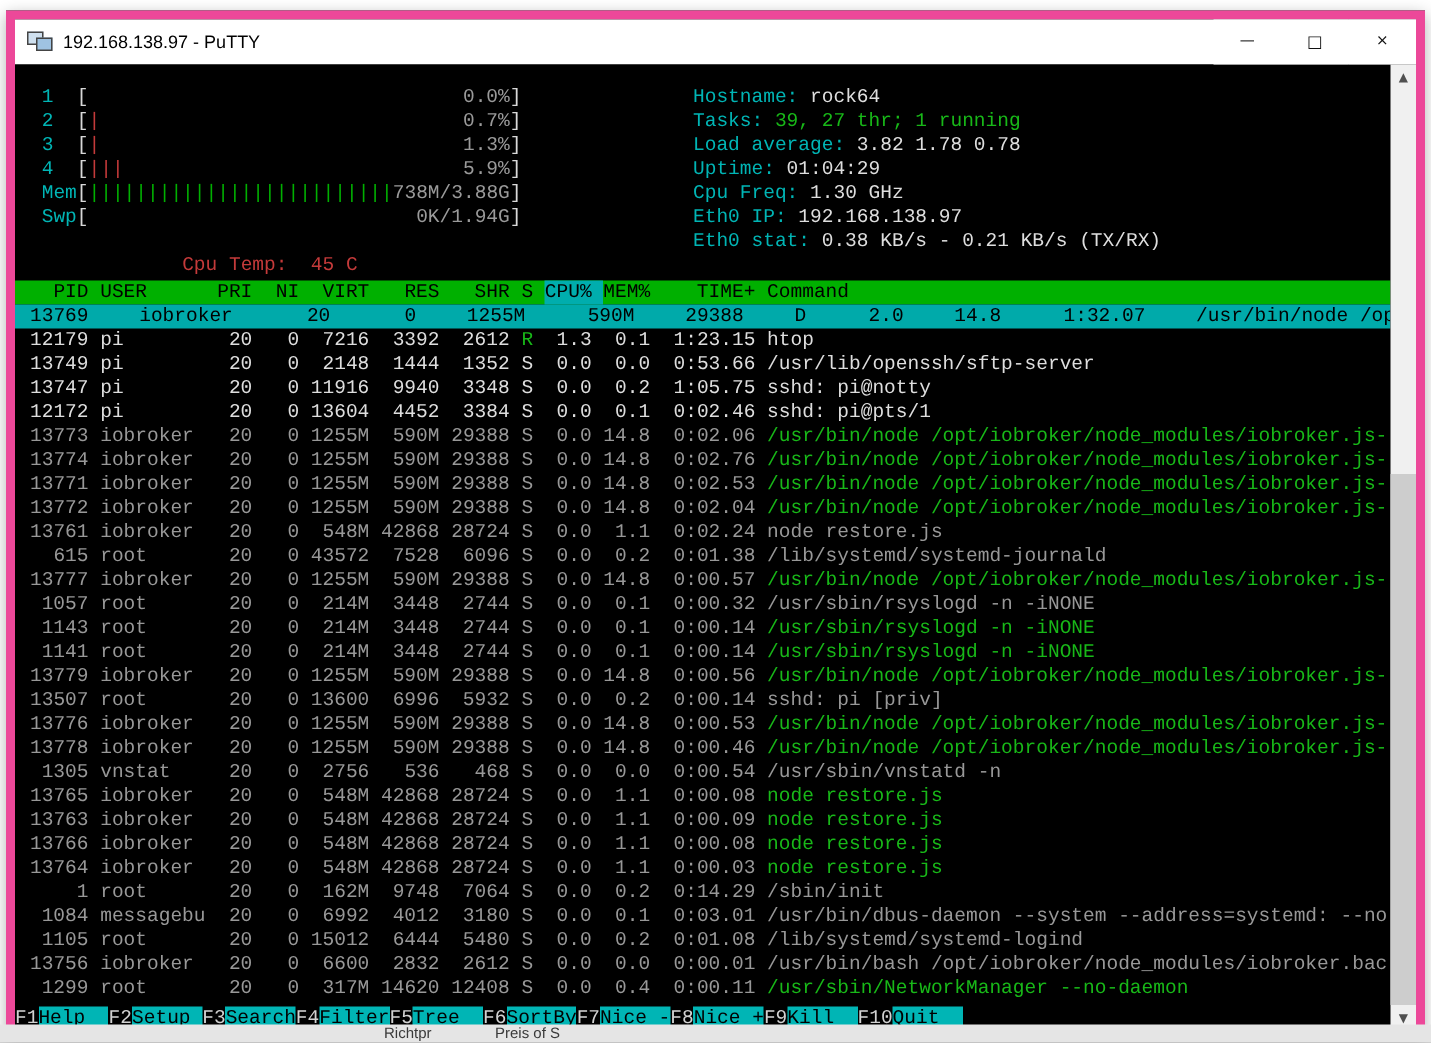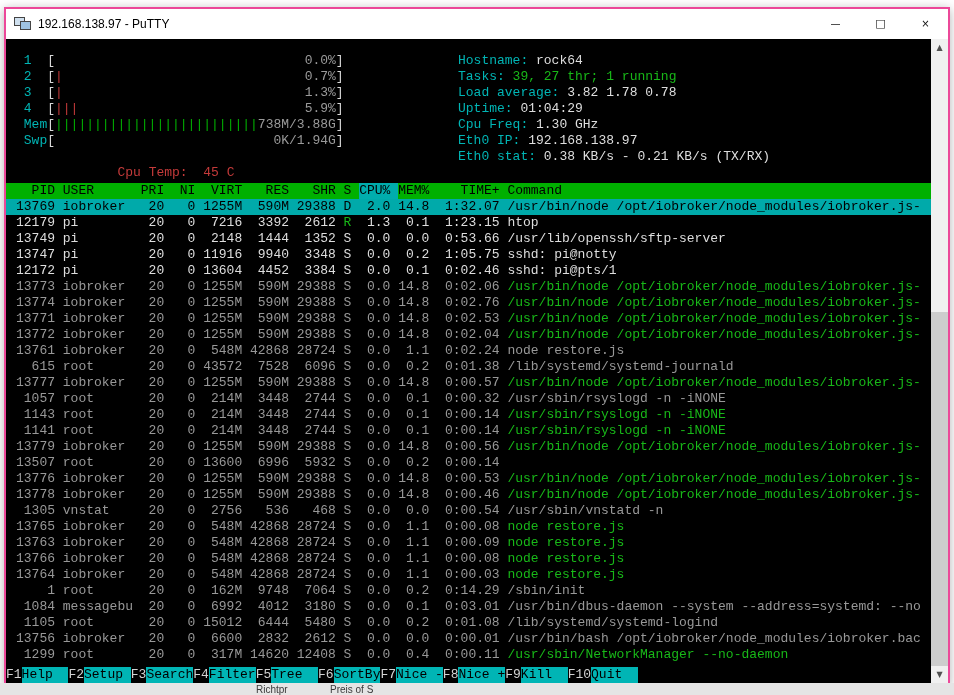--- a/index.html
+++ b/index.html
@@ -1,20 +1,20 @@
 <!DOCTYPE html>
 <html style="--fg: #bcbcbc; --bright: #dedede; --dim: #989898; --cyan: #00b5b5; --green: #18b818; --red: #c43a3a; --bracket: #d8d8d8; --meterval: #9a9a9a; --bargreen: #00b000; --headerbg: #00b000; --sortbg: #00adad; --selbg: #00aaaa; --fkeybg: #00b5b5;"><head>
 <meta charset="utf-8">
 <style>
   * { margin:0; padding:0; box-sizing:border-box; }
   html,body { width:954px; height:695px; background:#ffffff; overflow:hidden;
               font-family:"Liberation Sans", sans-serif; }
 
   .window { position:absolute; top:7px; left:4px; width:946px;
-            border:2px solid #ec4899; background:#000;
+            border:6px solid #ec4899; background:#000;
             box-shadow:0 2px 10px rgba(0,0,0,.30); }
 
   
   .titlebar { height:30px; background:#ffffff; display:flex; align-items:center; }
   .app-icon { width:18px; height:16px; margin:0 6px 0 8px; position:relative; flex:none; }
   .app-icon .mon1, .app-icon .mon2 { position:absolute; border:1px solid #444; background:#cfe0ef; }
   .app-icon .mon1 { left:0; top:1px; width:11px; height:9px; }
   .app-icon .mon2 { left:6px; top:5px; width:11px; height:9px; background:#9fc3e2; }
   .title { font-size:12px; color:#000; flex:1; white-space:nowrap; overflow:hidden; }
   .controls { display:flex; height:30px; flex:none; }
@@ -54,21 +54,21 @@
   .pcell { white-space:pre; overflow:hidden; }
   .prow > :nth-child(1), .prow > :nth-child(3), .prow > :nth-child(4),
   .prow > :nth-child(5), .prow > :nth-child(6), .prow > :nth-child(7),
   .prow > :nth-child(9), .prow > :nth-child(10), .prow > :nth-child(11)
         { text-align:right; padding-right:1ch; }
   .ptable-rows .prow { padding-left:10px; }
   .phead { padding-left:10px; background:var(--headerbg); color:#000; }
   .phead .sortcol { background:var(--sortbg); }
   .prow.other { color:var(--dim); }
   .prow.own { color:var(--bright); }
-  .prow.selected { background:var(--selbg); color:#000; }
+  .prow.selected { background:var(--selbg); color:#000;gap:26px; }
   .green-cmd { color:var(--green); }
   .state-run { color:var(--green); }
 
   .spacer { flex:1; }
 
   
   .fbar { flex:none; height:16px; line-height:16px; display:flex; padding-left:0; white-space:pre; }
   .fk-key { color:#d2d2d2; }
   .fk-label { display:inline-block; width:6ch; background:var(--fkeybg); color:#000; white-space:pre; }
 
@@ -377,20 +377,21 @@
               <span class="pcell col-user">root</span>
               <span class="pcell col-pri">20</span>
               <span class="pcell col-ni">0</span>
               <span class="pcell col-virt">13600</span>
               <span class="pcell col-res">6996</span>
               <span class="pcell col-shr">5932</span>
               <span class="pcell col-s">S</span>
               <span class="pcell col-cpu">0.0</span>
               <span class="pcell col-mem">0.2</span>
               <span class="pcell col-time">0:00.14</span>
+              <span class="pcell col-cmd">sshd: pi [priv]</span>
             </div>
             <div class="prow other">
               <span class="pcell col-pid">13776</span>
               <span class="pcell col-user">iobroker</span>
               <span class="pcell col-pri">20</span>
               <span class="pcell col-ni">0</span>
               <span class="pcell col-virt">1255M</span>
               <span class="pcell col-res">590M</span>
               <span class="pcell col-shr">29388</span>
               <span class="pcell col-s">S</span>

